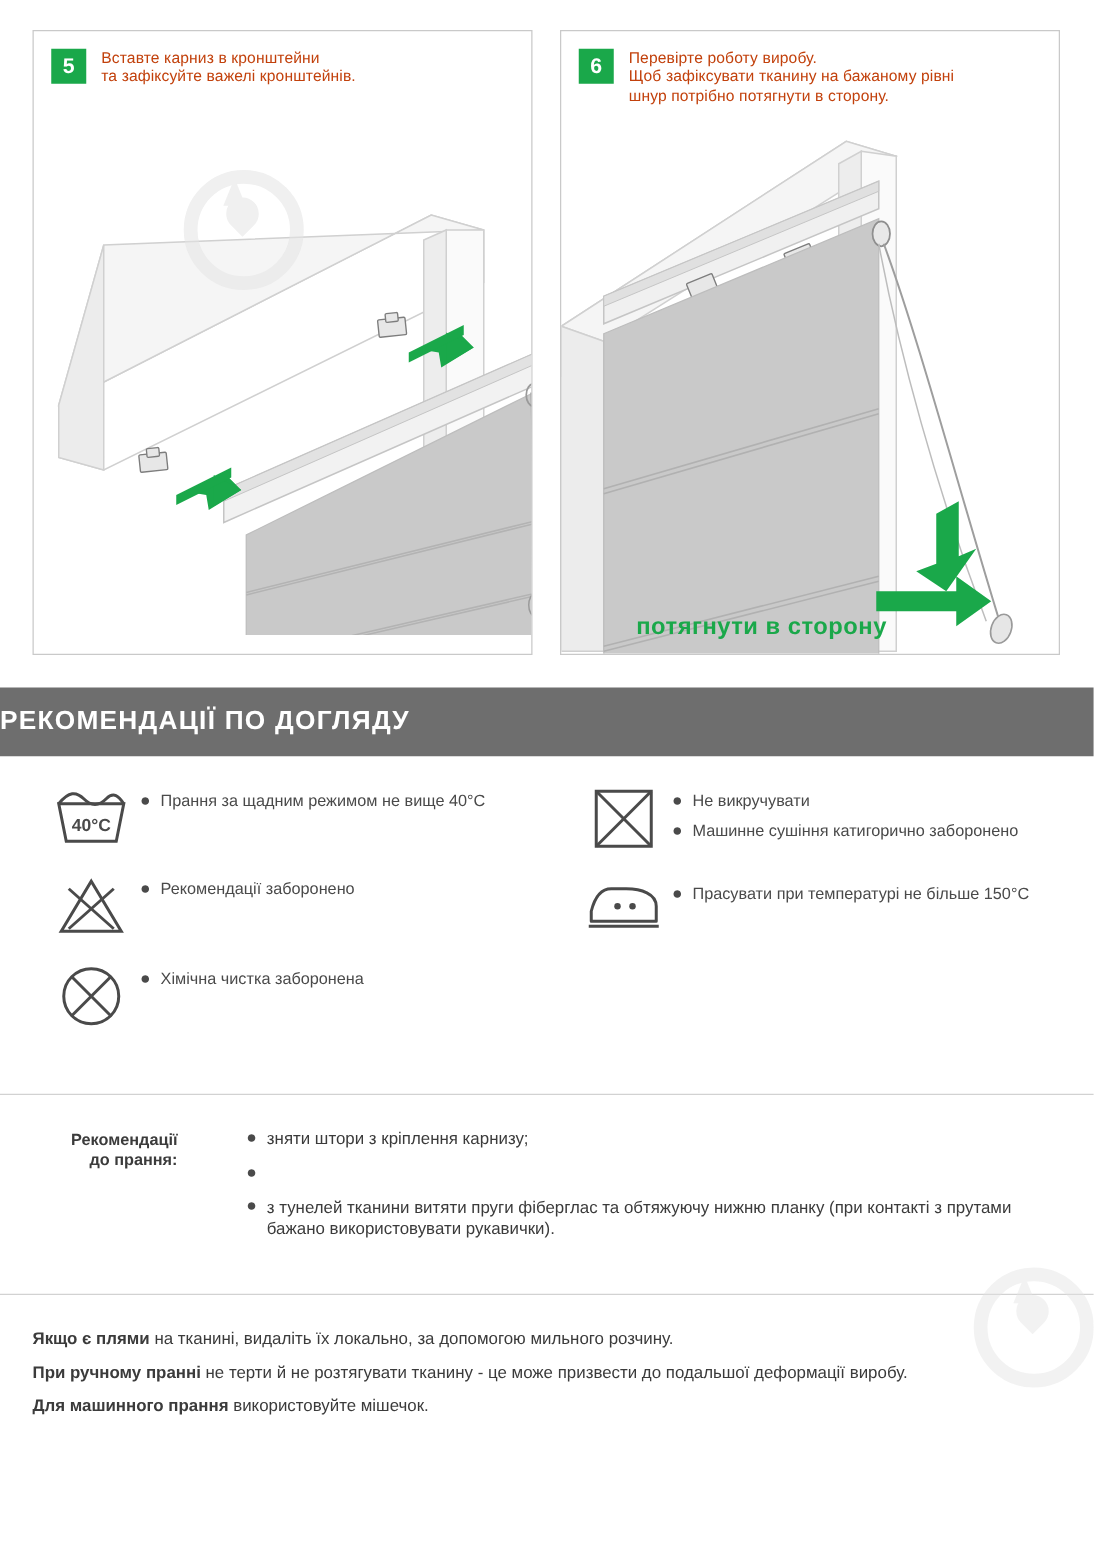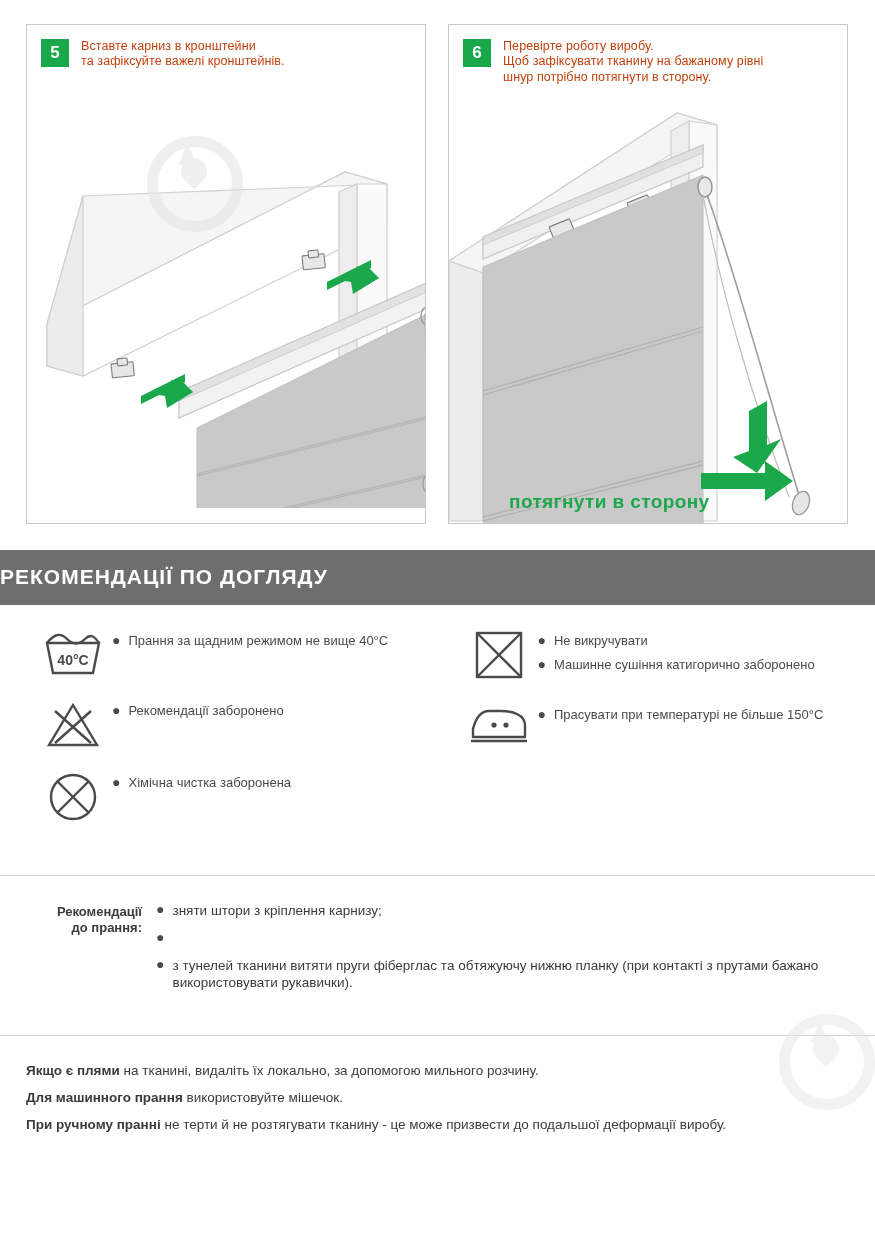--- a/index.html
+++ b/index.html
@@ -133,20 +133,21 @@
   .hr {
     border: 0;
     border-top: 1px solid #d2d2d2;
     margin: 16px 0 0 0;
   }
 
   
   .wash {
     display: flex;
     padding: 26px 26px 0 26px;
+    gap: 41px;
   }
   .wash-label {
     width: 116px;
     flex: 0 0 116px;
     text-align: right;
     font-size: 13px;
     font-weight: bold;
     color: #3b3b3b;
     line-height: 1.25;
     padding-top: 2px;
@@ -433,18 +434,18 @@
 
   <div class="footer-wm watermark">
     <div class="wm-ring"></div>
     <div class="wm-drop"></div>
   </div>
 
   <div class="note">
     <b>Якщо є плями</b><span> на тканині, видаліть їх локально, за допомогою мильного розчину.</span>
   </div>
   <div class="note">
+    <b>При ручному пранні</b><span> не терти й не розтягувати тканину - це може призвести до подальшої деформації виробу.</span>
+  </div>
+  <div class="note">
     <b>Для машинного прання</b><span> використовуйте мішечок.</span>
   </div>
-  <div class="note">
-    <b>При ручному пранні</b><span> не терти й не розтягувати тканину - це може призвести до подальшої деформації виробу.</span>
-  </div>
 </div>
 
 </body></html>

